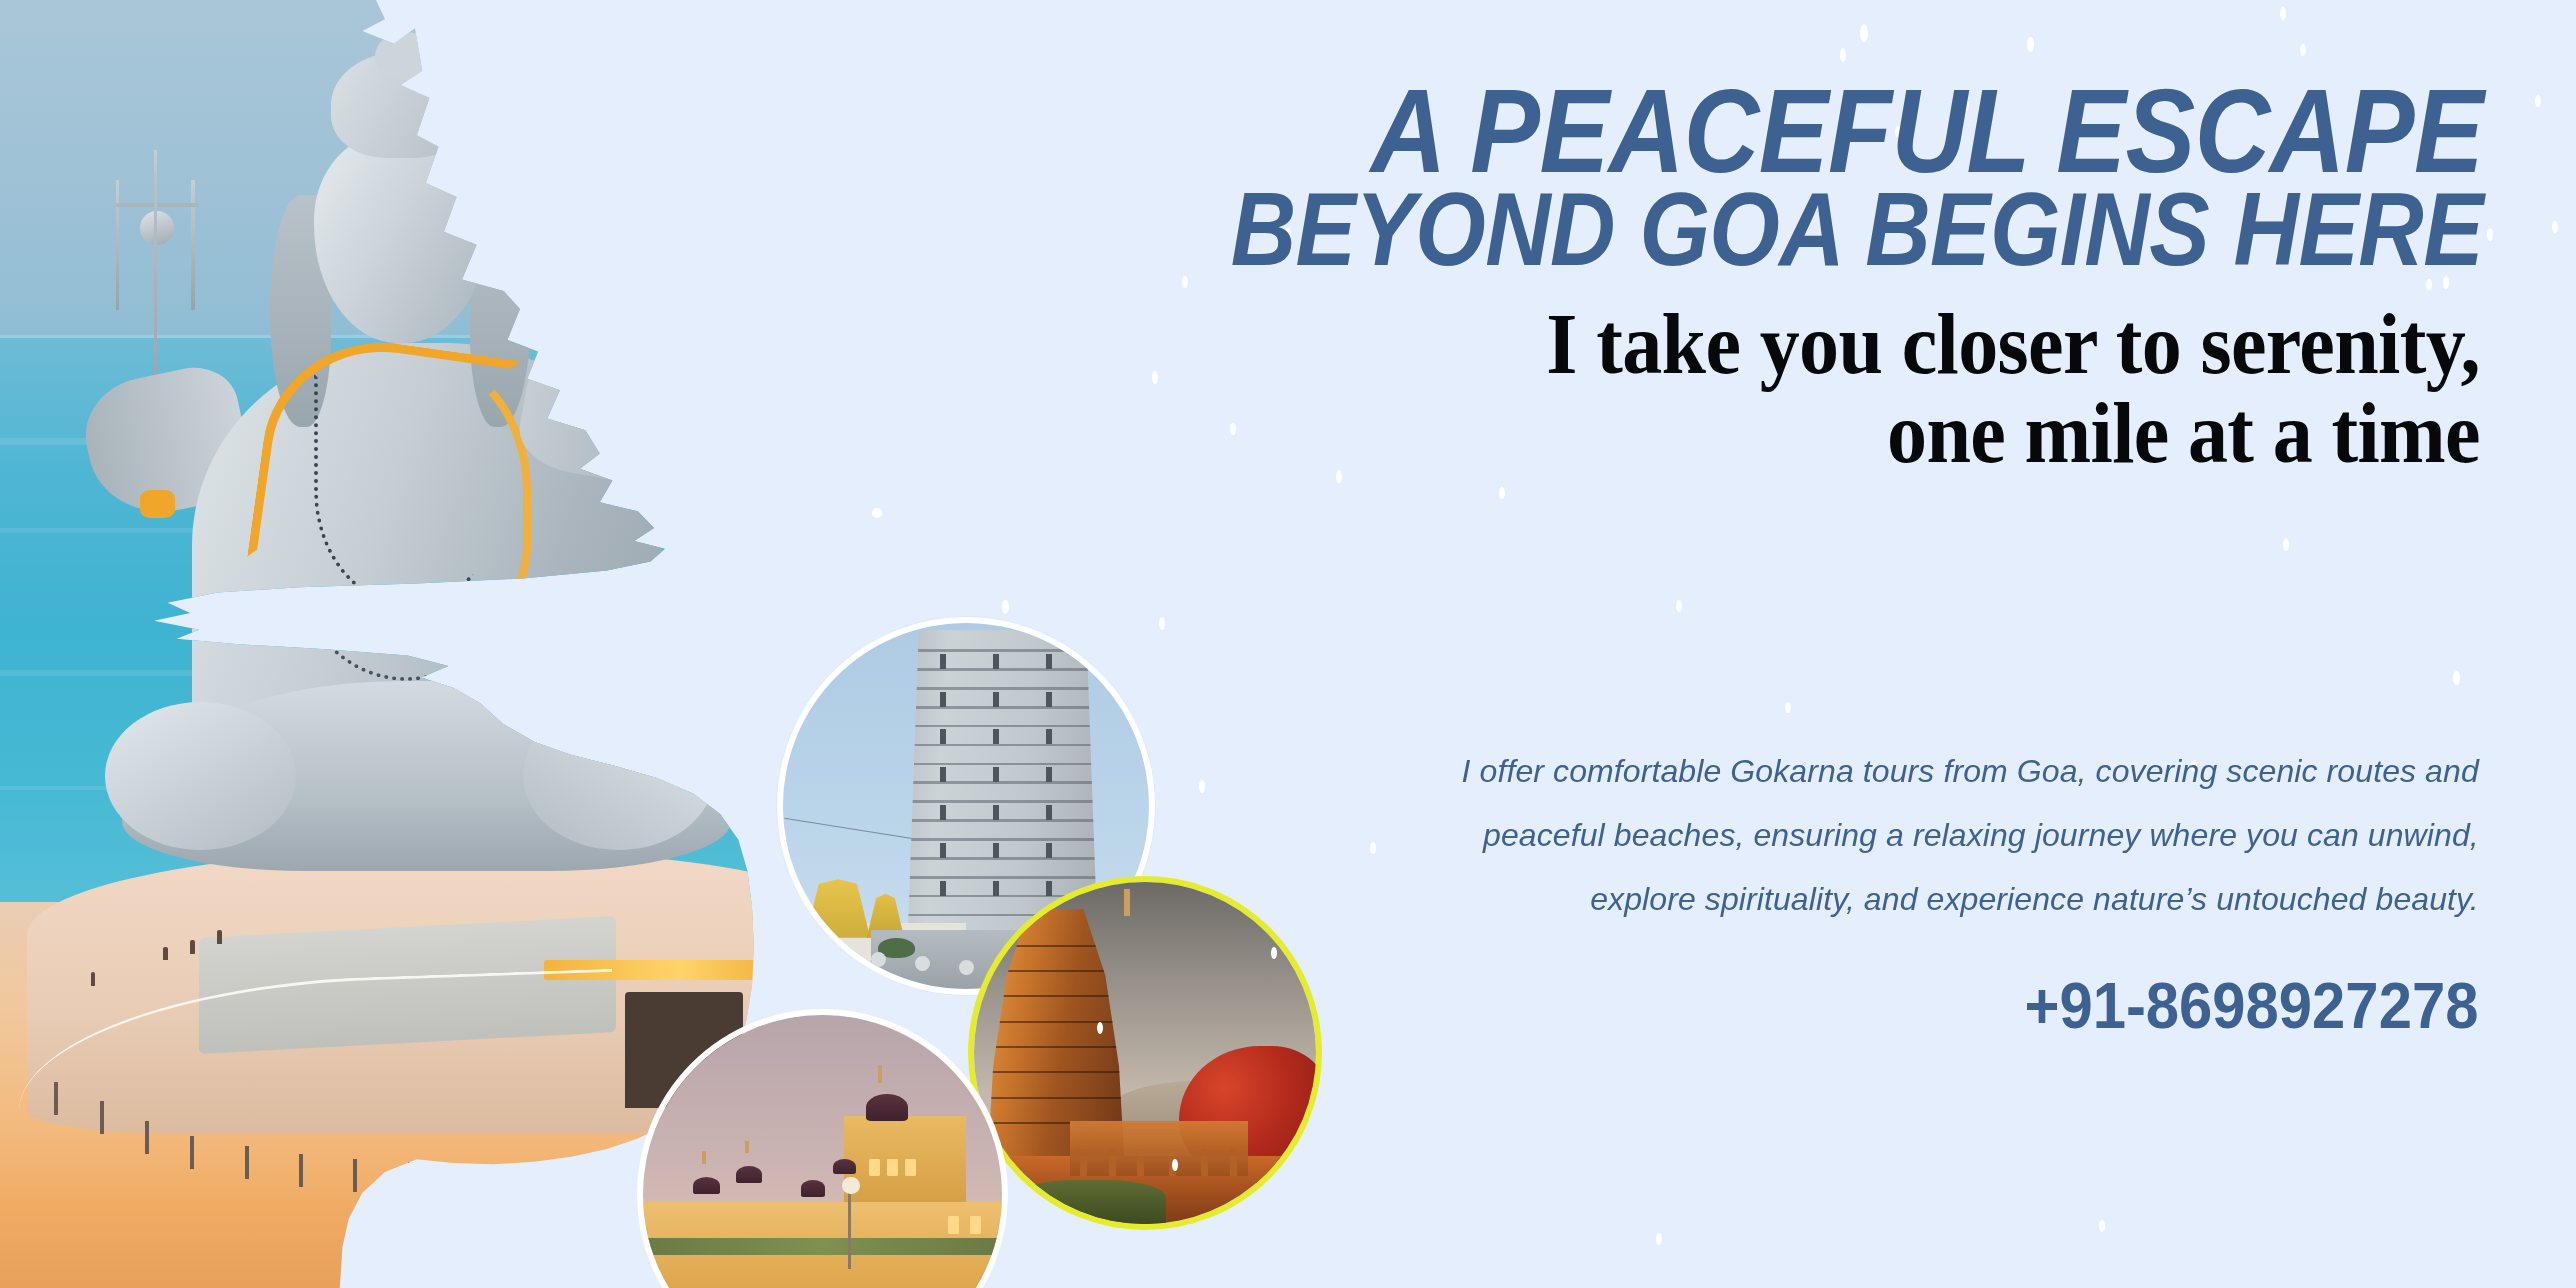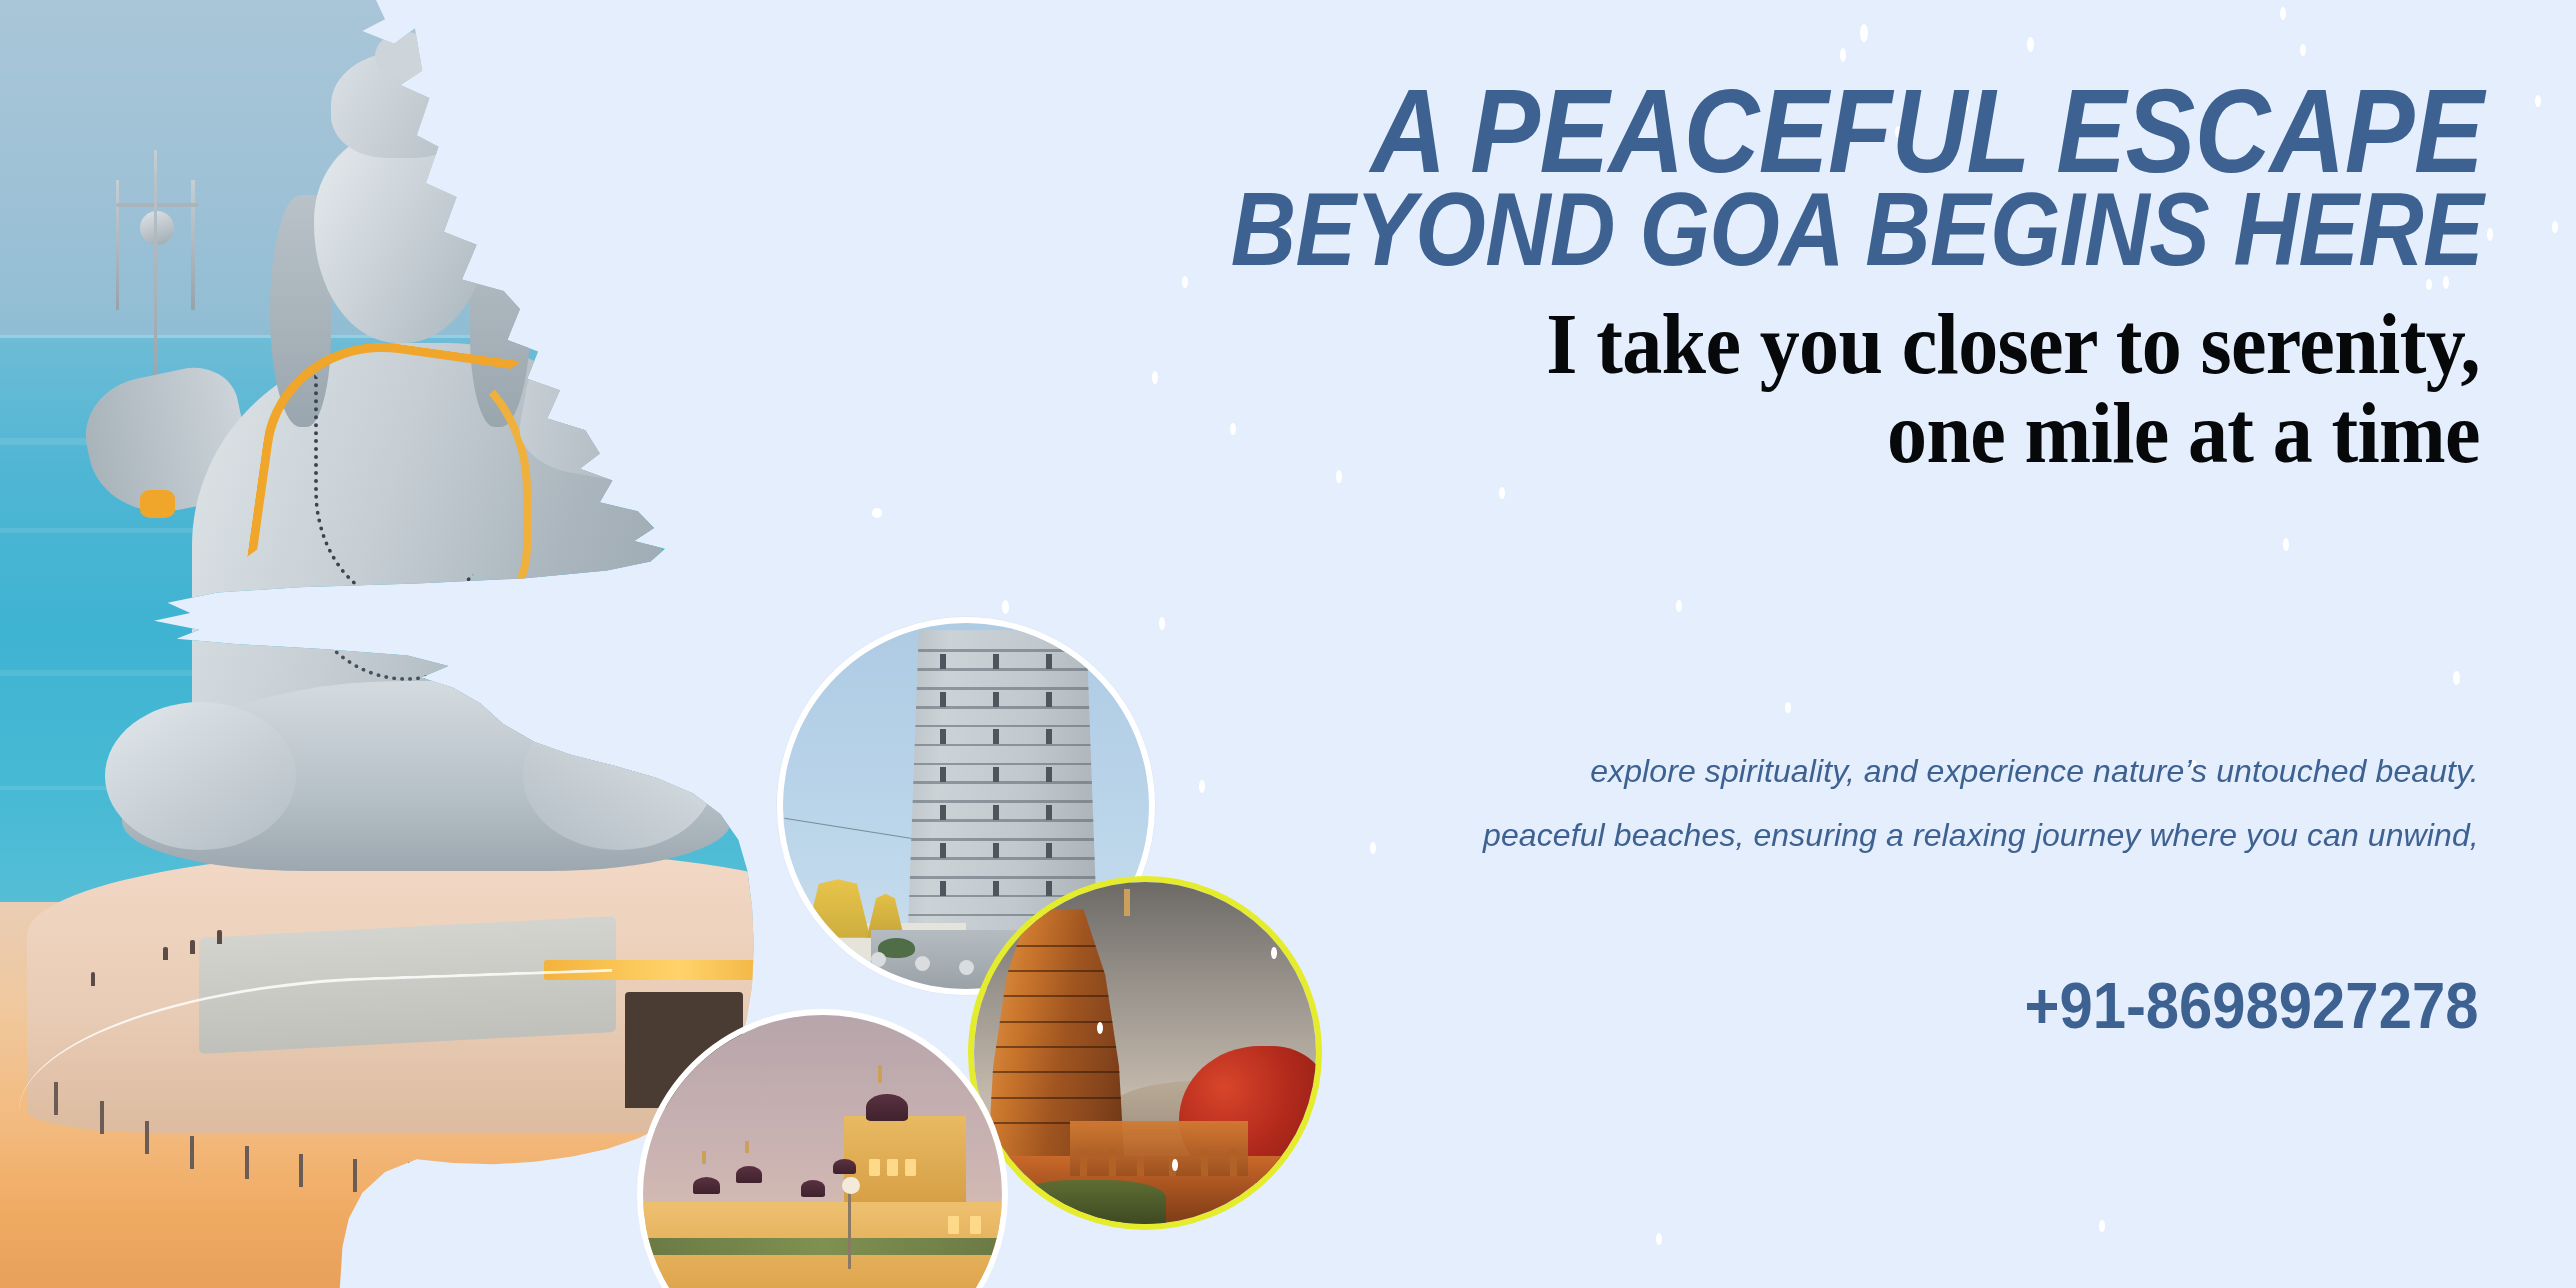--- a/index.html
+++ b/index.html
@@ -665,22 +665,23 @@
     <div class="headline headline-1">A PEACEFUL ESCAPE</div>
 
     <div class="headline headline-2">BEYOND GOA BEGINS HERE</div>
 
     <div class="tagline">
       <span class="tagline-l1">I take you closer to serenity,</span>
       <span class="tagline-l2">one mile at a time</span>
     </div>
 
     <div class="body-copy">
+      <span>I offer comfortable Gokarna tours from Goa, covering scenic routes and</span>
+      <span>peaceful beaches, ensuring a relaxing journey where you can unwind,</span>
       <span>explore spirituality, and experience nature’s untouched beauty.</span>
-      <span>peaceful beaches, ensuring a relaxing journey where you can unwind,</span>
     </div>
 
     <div class="cta-row">
       <div class="phone">+91-8698927278</div>
     </div>
 
   </div>
 </div>
 
 

